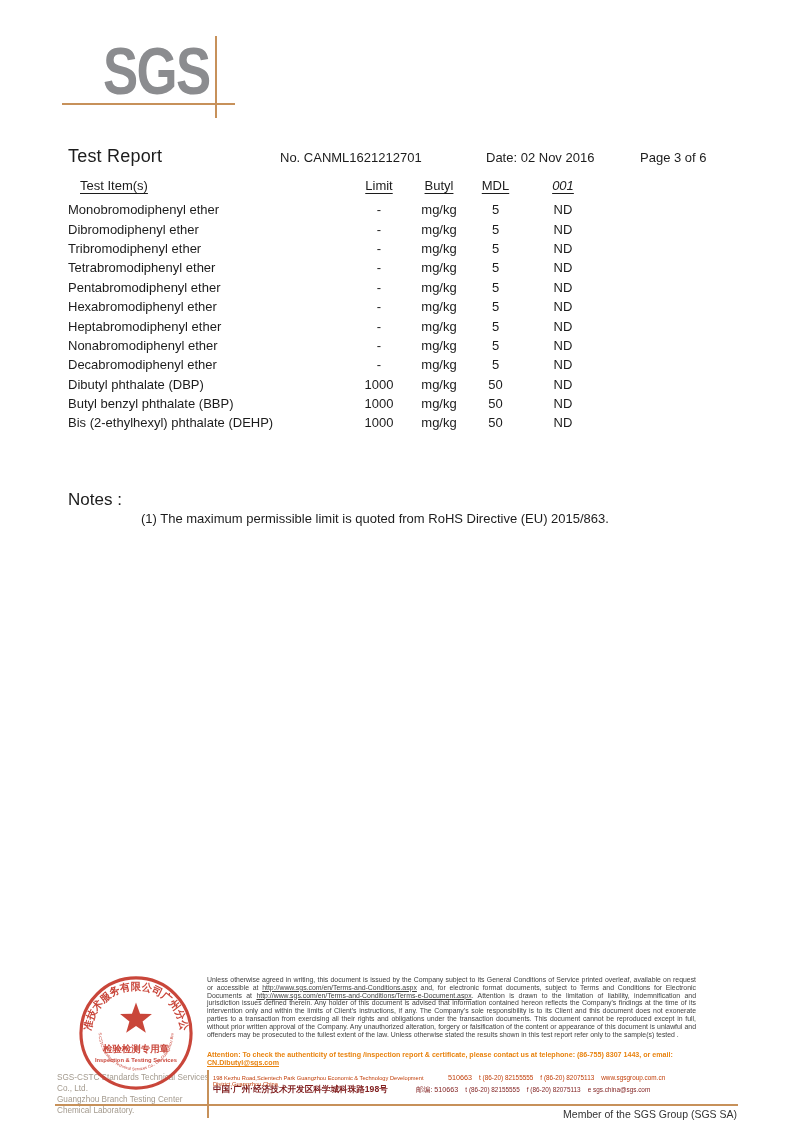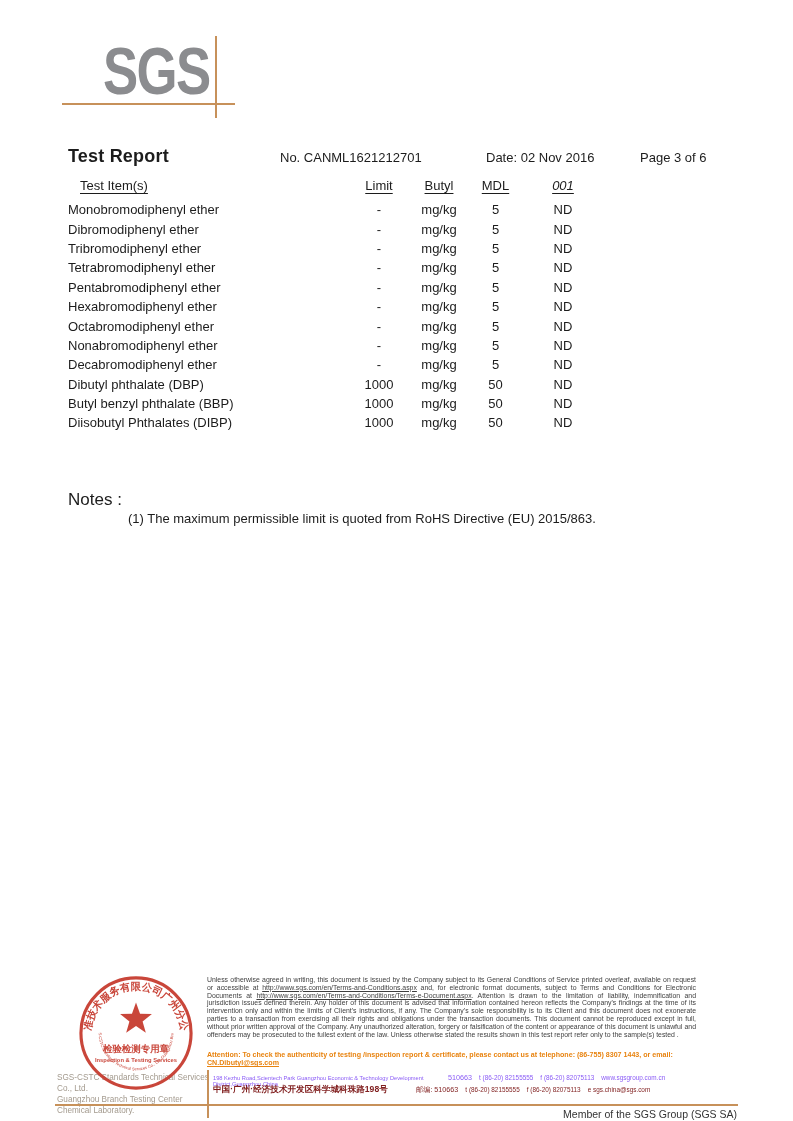--- a/index.html
+++ b/index.html
@@ -8,55 +8,55 @@
   .page { position:relative; width:793px; height:1121px; background:#fff; overflow:hidden; }
 
   
   .sgs-logo { position:absolute; left:103px; top:38px; font-size:66px; font-weight:bold;
               color:#8b8c8f; letter-spacing:-2px; line-height:1;
               transform:scaleX(0.80); transform-origin:left top; }
   .logo-hline { position:absolute; left:62px; top:103px; width:173px; height:2px; background:#c7915a; }
   .logo-vline { position:absolute; left:215px; top:36px; width:2px; height:82px; background:#c7915a; }
 
   
-  .rpt-title { position:absolute; left:68px; top:146px; font-size:18px; font-weight:bold; letter-spacing:0.2px; }
+  .rpt-title { position:absolute; left:68px; top:146px; font-size:18px; font-weight:normal; letter-spacing:0.2px; }
   .rpt-no    { position:absolute; left:280px; top:150px; font-size:13px; }
   .rpt-date  { position:absolute; left:486px; top:150px; font-size:13px; }
   .rpt-page  { position:absolute; left:640px; top:150px; font-size:13px; }
 
   
   .results { position:absolute; left:68px; top:176px; border-collapse:collapse; table-layout:fixed; }
   .results col.c1{width:280px;} .results col.c2{width:62px;} .results col.c3{width:58px;}
   .results col.c4{width:55px;}  .results col.c5{width:80px;}
   .results th, .results td { font-size:13px; font-weight:normal; height:19.4px; padding:0; vertical-align:middle; }
   .results th { height:24px; vertical-align:top; padding-top:2px; }
   .results .h-item { text-align:left; padding-left:12px; }
   .results .num { text-align:center; }
   .u { text-decoration:underline; text-underline-offset:3px; }
   .i { font-style:italic; }
 
   
   .notes-label { position:absolute; left:68px; top:490px; font-size:17px; }
-  .notes-item  { position:absolute; left:128px; top:511px; font-size:13px; }
+  .notes-item  { position:absolute; left:141px; top:511px; font-size:13px; }
 
   
   .company-lines { position:absolute; left:57px; top:1072px; width:160px;
                    font-size:8.2px; line-height:11px; color:#a39a8e; }
   .stamp { position:absolute; left:77px; top:974px; width:118px; height:118px; opacity:0.92; }
 
   .disclaimer { position:absolute; left:207px; top:976px; width:489px;
                 font-size:6.9px; line-height:7.8px; text-align:justify; color:#3e3e3e; }
   .disclaimer .url { text-decoration:underline; }
 
   .attention { position:absolute; left:207px; top:1051px; width:489px;
                font-size:7.1px; line-height:8.2px; font-weight:bold; color:#e8830f; }
   .attention .email { text-decoration:underline; }
 
   .addr-vline { position:absolute; left:207px; top:1070px; width:2px; height:48px; background:#c7915a; }
-  .addr1 { position:absolute; left:213px; top:1073px; width:480px; display:flex; align-items:baseline; gap:7px; color:#8b5cf6; }
+  .addr1 { position:absolute; left:213px; top:1073px; width:480px; display:flex; align-items:baseline; gap:7px; color:#c2410c; }
   .addr1 .a-en  { font-size:5.7px; width:228px; }
   .addr1 .a-zip { font-size:7.2px; }
   .addr1 .a-tel, .addr1 .a-fax, .addr1 .a-web { font-size:6.4px; }
   .addr2 { position:absolute; left:213px; top:1084px; width:480px; display:flex; align-items:baseline; gap:7px; color:#7f1d1d; }
   .addr2 .a-cn  { font-size:8.6px; font-weight:bold; width:196px; }
   .addr2 .a-zip { font-size:7.2px;text-align:right; }
   .addr2 .a-tel, .addr2 .a-fax, .addr2 .a-email { font-size:6.4px; }
 
   .footer-hline { position:absolute; left:55px; top:1104px; width:683px; height:2px; background:#c7915a; }
   .member { position:absolute; right:56px; top:1108px; font-size:10.5px; color:#333; }
@@ -129,21 +129,21 @@
           <td class="num">ND</td>
         </tr>
       <tr>
           <td>Hexabromodiphenyl ether</td>
           <td class="num">-</td>
           <td class="num">mg/kg</td>
           <td class="num">5</td>
           <td class="num">ND</td>
         </tr>
       <tr>
-          <td>Octabromodiphenyl ether</td>
+          <td>Heptabromodiphenyl ether</td>
           <td class="num">-</td>
           <td class="num">mg/kg</td>
           <td class="num">5</td>
           <td class="num">ND</td>
         </tr>
       <tr>
           <td>Nonabromodiphenyl ether</td>
           <td class="num">-</td>
           <td class="num">mg/kg</td>
           <td class="num">5</td>
@@ -164,21 +164,21 @@
           <td class="num">ND</td>
         </tr>
       <tr>
           <td>Butyl benzyl phthalate (BBP)</td>
           <td class="num">1000</td>
           <td class="num">mg/kg</td>
           <td class="num">50</td>
           <td class="num">ND</td>
         </tr>
       <tr>
-          <td>Diisobutyl Phthalates (DIBP)</td>
+          <td>Bis (2-ethylhexyl) phthalate (DEHP)</td>
           <td class="num">1000</td>
           <td class="num">mg/kg</td>
           <td class="num">50</td>
           <td class="num">ND</td>
         </tr>
     </tbody>
   </table>
 
   <div class="notes-label">Notes :</div>
   <div class="notes-item">(1) The maximum permissible limit is quoted from RoHS Directive (EU) 2015/863.</div>

